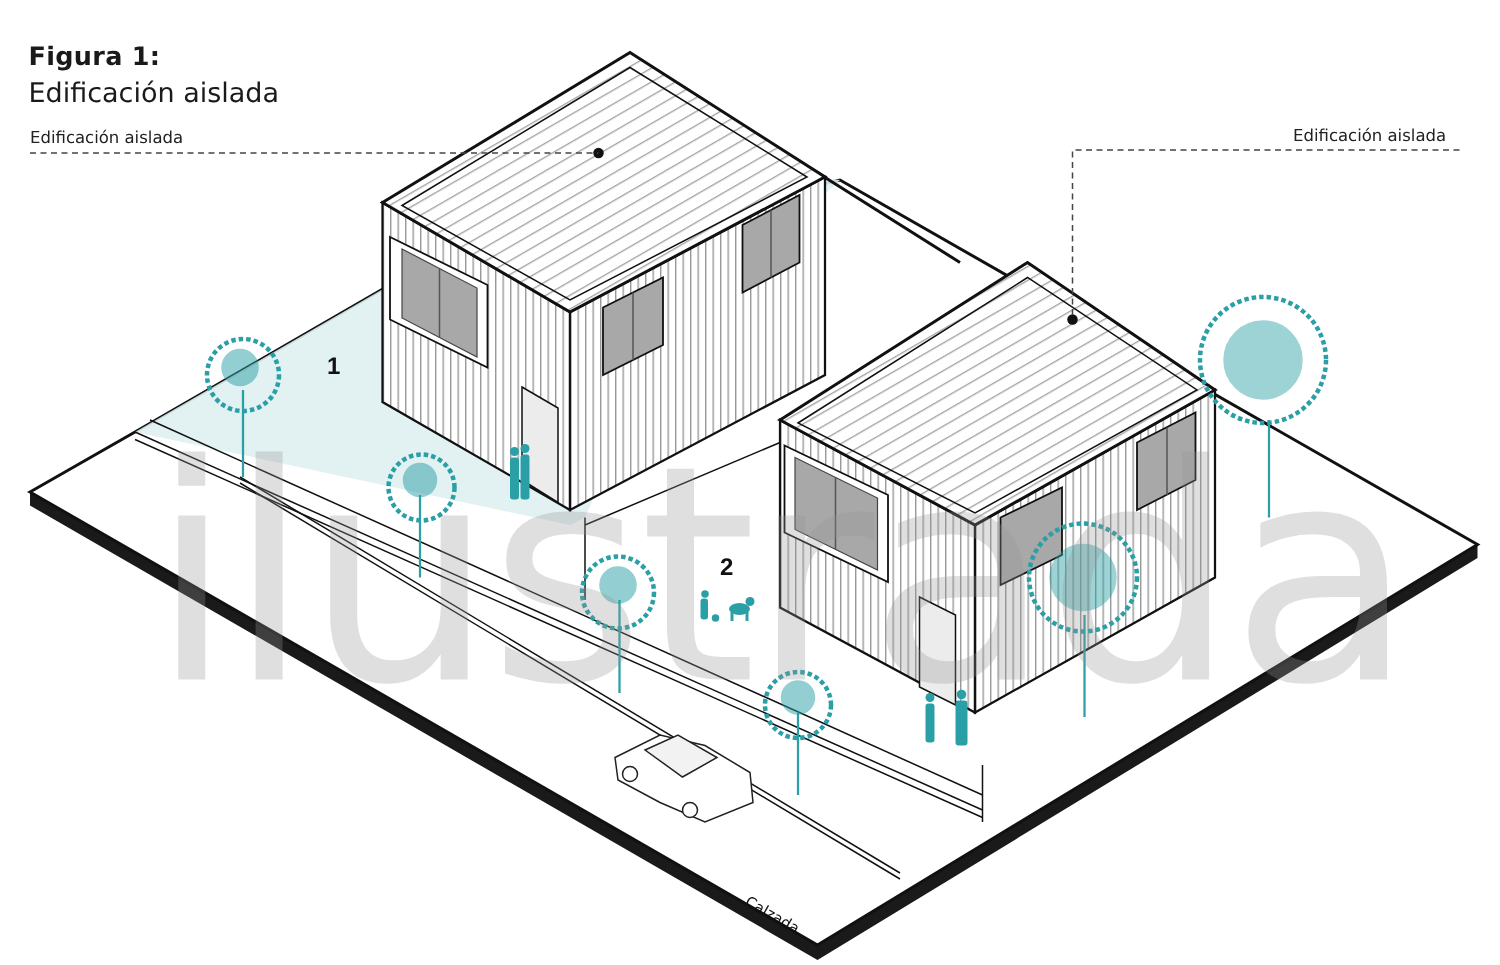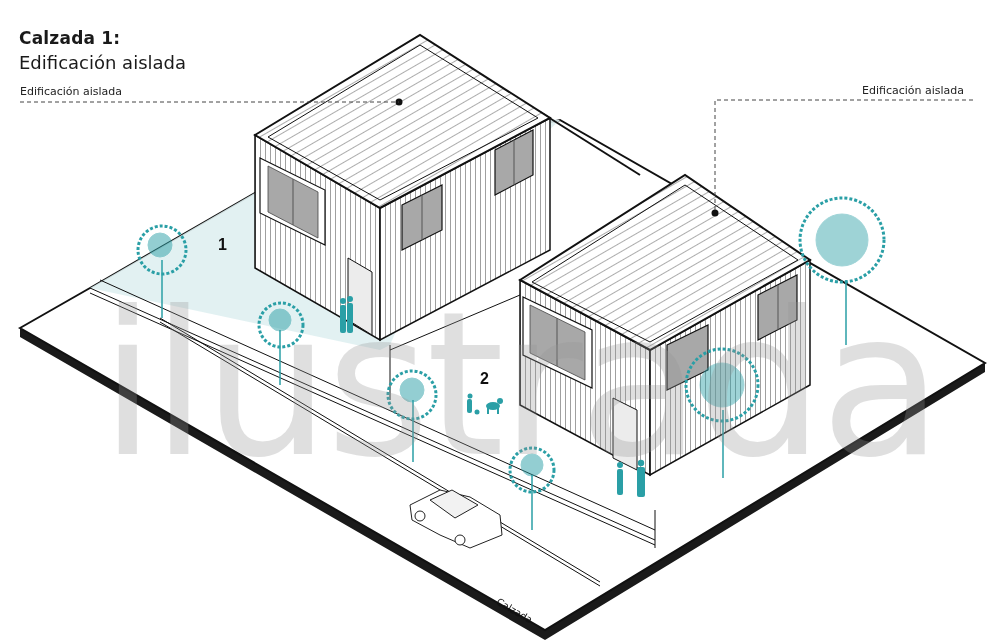--- a/index.html
+++ b/index.html
@@ -160,21 +160,21 @@
       <circle cx="420" cy="516" r="5"></circle>
       <circle cx="460" cy="540" r="5"></circle>
     </g>
   </svg>
 
   
   <div class="watermark wm-bottom">ilustrada</div>
 
   
   <div class="title-block">
-    <div class="fig-num">Calzada 1:</div>
+    <div class="fig-num">Figura 1:</div>
     <div class="fig-title">Edificación aislada</div>
   </div>
 
   
   <div class="label" style="left:20px; top:85px;">Edificación aislada</div>
   <div class="label" style="left:862px; top:84px;">Edificación aislada</div>
 
   
   <div class="lot-num" style="left:218px; top:236px;">1</div>
   <div class="lot-num" style="left:480px; top:370px;">2</div>

